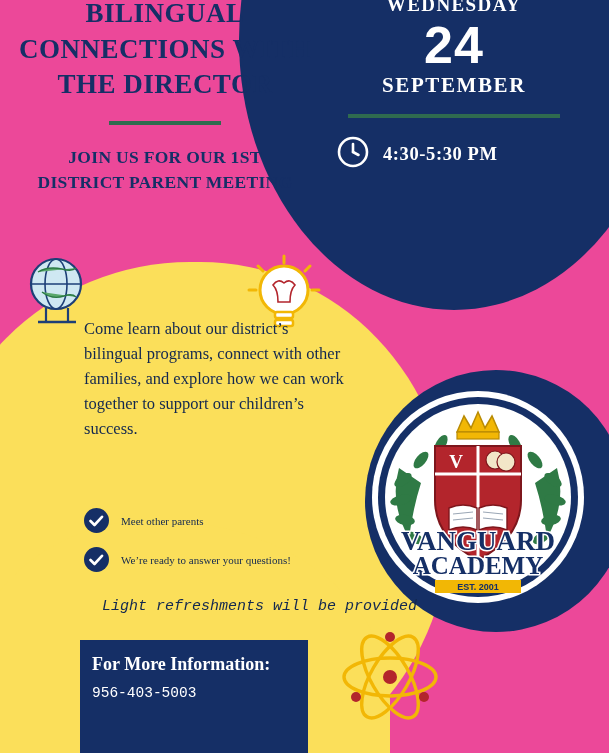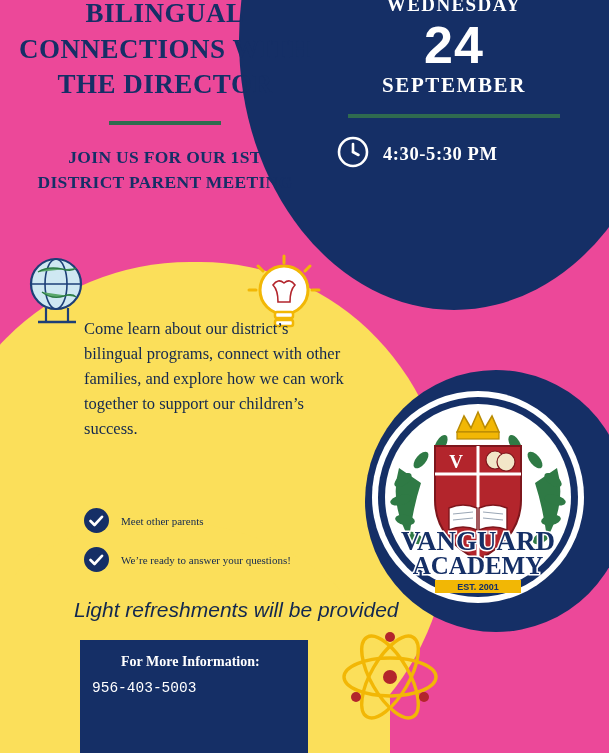--- a/index.html
+++ b/index.html
@@ -172,44 +172,43 @@
   }
   .check svg{display:block;}
   .bullet .b-txt{
     font-family:"Liberation Serif", serif;
     font-size:11px;
     color:#13284f;
   }
 
   .refresh{
     position:absolute;
-    left:74px;top:598px;
+    left:102px;top:598px;
     z-index:6;
-    font-family:Liberation Sans, sans-serif;
+    font-family:Liberation Mono, monospace;
     font-style:italic;
-    font-size:21px;
+    font-size:15px;
     color:#13284f;
   }
 
   
   .infobox{
     position:absolute;
     left:80px;top:640px;width:228px;height:113px;
     background:#152f66;
     z-index:7;
     padding:14px 0 0 12px;
     box-sizing:border-box;
     color:#ffffff;
   }
   .infobox .t{
     font-family:"Liberation Serif", serif;
     font-weight:bold;
-    font-size:14px;
+    font-size:18px;
     margin-bottom:10px;
-    margin-left:29px;
   }
   .infobox .l{
     font-family:Liberation Mono, monospace;
     font-size:14.5px;
     margin-bottom:6px;
   }
 
   
   .doodle{position:absolute;z-index:6;}
   .globe{left:24px;top:252px;}

